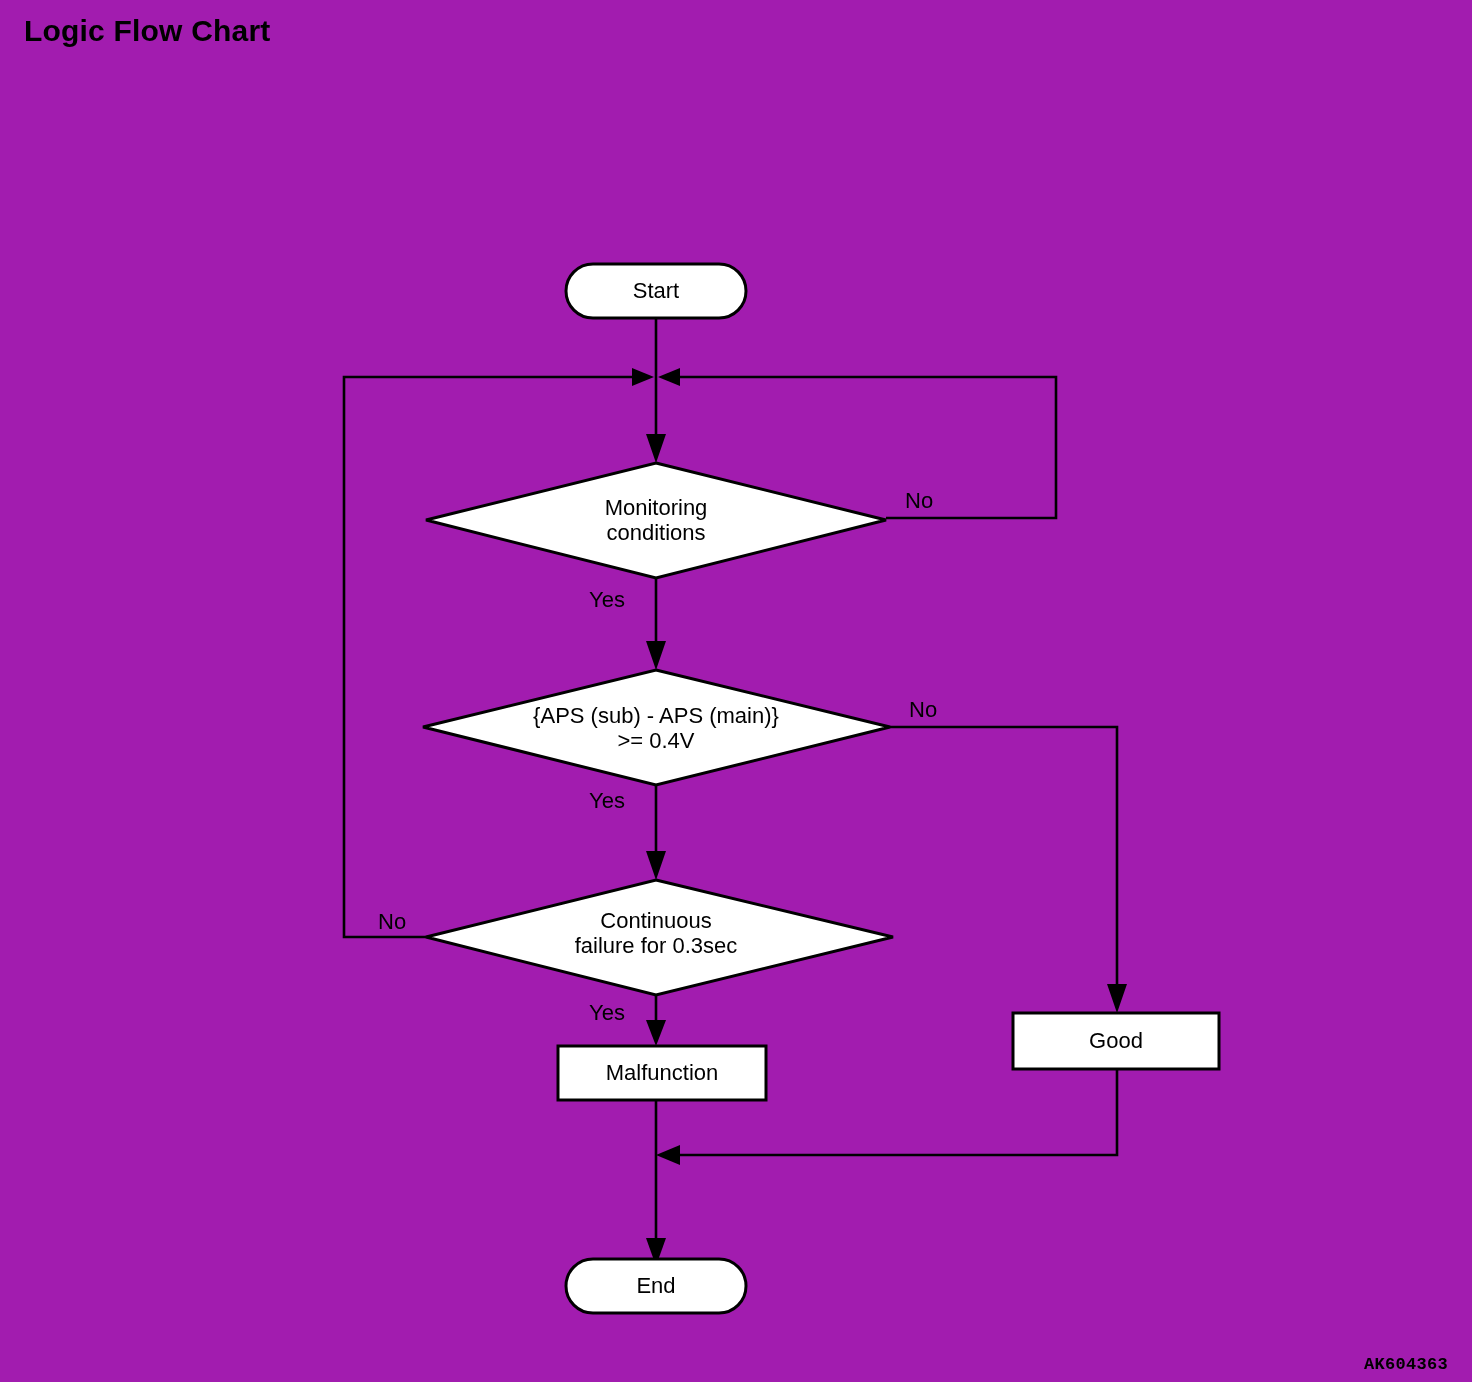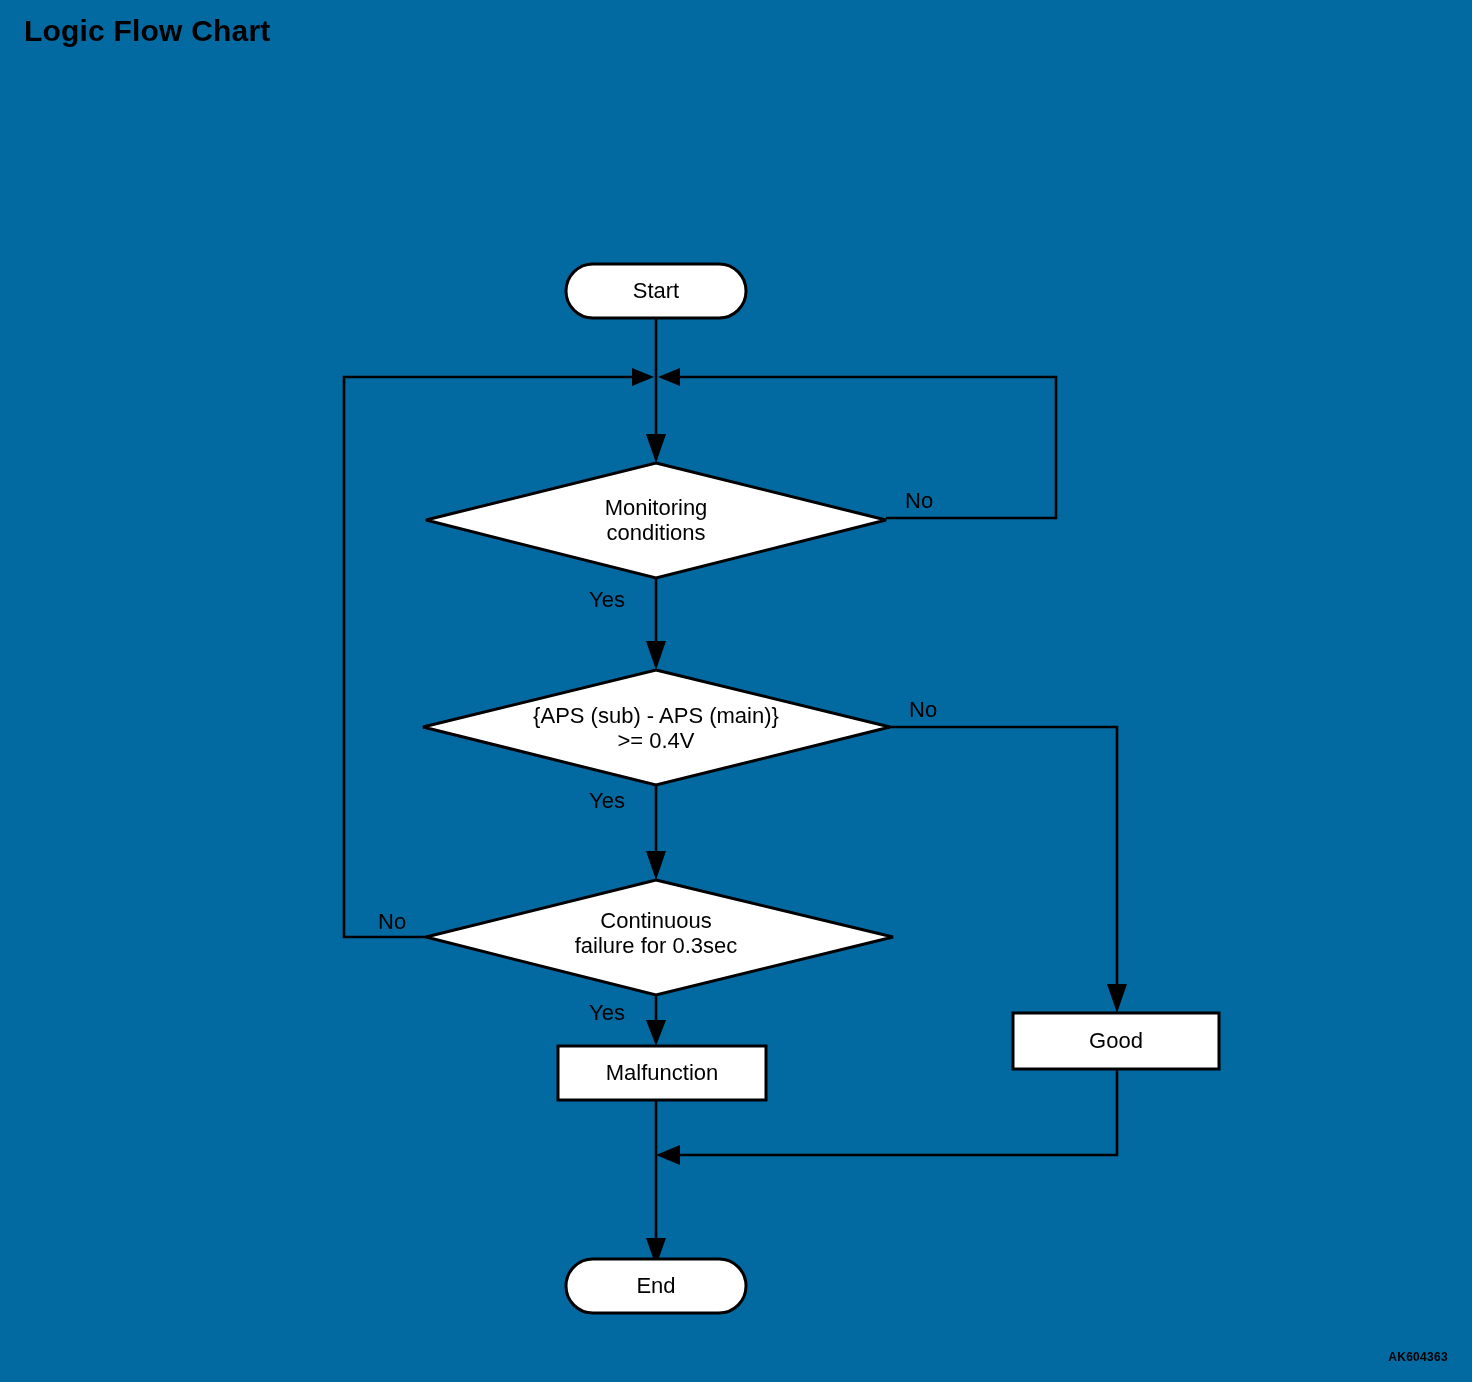--- a/index.html
+++ b/index.html
@@ -8,40 +8,41 @@
     background: #ffffff;
   }
   body {
     font-family: "Liberation Sans", sans-serif;
     color: #000000;
   }
   #page {
     position: relative;
     width: 1472px;
     height: 1382px;
-    background: #0369a1;
+    background: #a21caf;
     overflow: hidden;
   }
   #page-title {
     position: absolute;
     left: 24px;
     top: 14px;
     font-size: 30px;
     font-weight: bold;
     letter-spacing: 0.2px;
     white-space: nowrap;
   }
   #figure-code {
     position: absolute;
     right: 24px;
-    bottom: 18px;
-    font-size: 12px;
+    bottom: 8px;
+    font-size: 17px;
     font-weight: bold;
     letter-spacing: 0.3px;
     white-space: nowrap;
+    font-family: Liberation Mono, monospace;
   }
   #flow-svg {
     position: absolute;
     left: 0;
     top: 0;
     width: 1472px;
     height: 1382px;
   }
   .shape-outline {
     fill: #ffffff;

